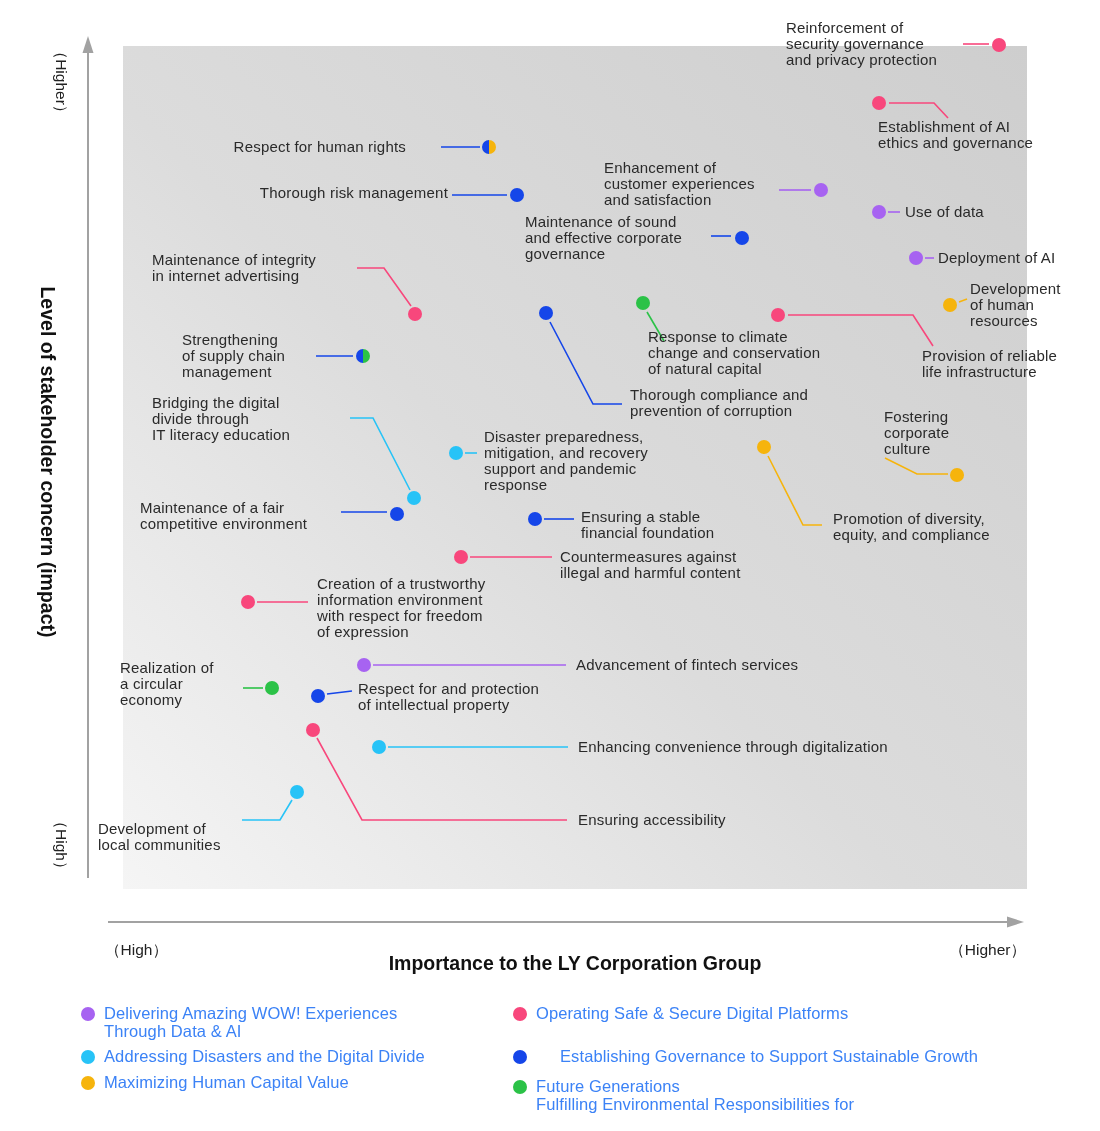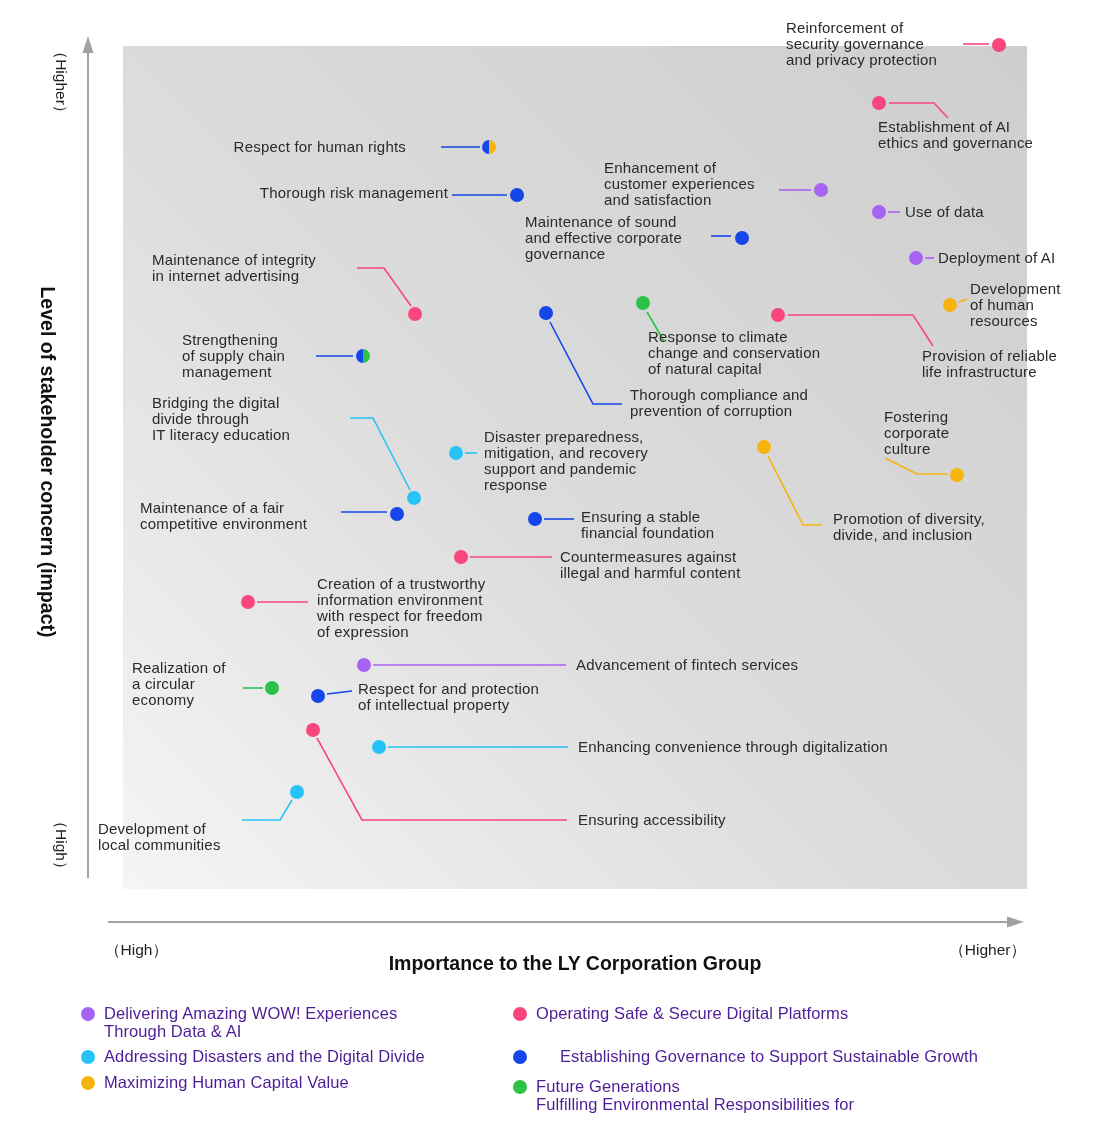--- a/index.html
+++ b/index.html
@@ -17,21 +17,21 @@
                 left:47px;top:462px;z-index:2;}
   #x-axis-title{position:absolute;font-size:19.5px;font-weight:700;color:#111;white-space:nowrap;
                 left:575px;top:963px;transform:translate(-50%,-50%);}
   #y-top-label{left:60px;top:82px;}
   #y-bottom-label{left:60px;top:845px;}
   #x-left-label{left:105px;top:940px;}
   #x-right-label{right:74px;top:940px;}
   .legend-item{position:absolute;z-index:4;}
   .legend-dot{position:absolute;width:14px;height:14px;border-radius:50%;}
   .legend-text{position:absolute;font-size:16.5px;line-height:17.5px;letter-spacing:.1px;
-               white-space:nowrap;color:#4c1d95;}
+               white-space:nowrap;color:#3b82f6;}
 </style>
 </head>
 <body>
 
 <div id="canvas">
   <div id="plot-area"></div>
 
   <svg id="overlay-svg">
     <g>
       <line x1="88" y1="878" x2="88" y2="50" stroke="#a2a2a2" stroke-width="2"></line>
@@ -156,21 +156,21 @@
       </div>
       <div class="dot" style="left: 950px; top: 468px; background: rgb(246, 180, 12);"></div>
       <div class="pt-label" style="left: 884px; top: 409px;">
         <div>Fostering</div>
         <div>corporate</div>
         <div>culture</div>
       </div>
       <div class="dot" style="left: 757px; top: 440px; background: rgb(246, 180, 12);"></div>
       <div class="pt-label" style="left: 833px; top: 511px;">
         <div>Promotion of diversity,</div>
-        <div>divide, and inclusion</div>
+        <div>equity, and compliance</div>
       </div>
       <div class="dot" style="left: 390px; top: 507px; background: rgb(21, 70, 233);"></div>
       <div class="pt-label" style="left: 140px; top: 500px;">
         <div>Maintenance of a fair</div>
         <div>competitive environment</div>
       </div>
       <div class="dot" style="left: 407px; top: 491px; background: rgb(39, 195, 247);"></div>
       <div class="pt-label" style="left: 152px; top: 395px;">
         <div>Bridging the digital</div>
         <div>divide through</div>
@@ -198,21 +198,21 @@
         <div>Creation of a trustworthy</div>
         <div>information environment</div>
         <div>with respect for freedom</div>
         <div>of expression</div>
       </div>
       <div class="dot" style="left: 357px; top: 658px; background: rgb(167, 99, 241);"></div>
       <div class="pt-label" style="left: 576px; top: 657px;">
         <div>Advancement of fintech services</div>
       </div>
       <div class="dot" style="left: 265px; top: 681px; background: rgb(43, 194, 71);"></div>
-      <div class="pt-label" style="left: 132px; top: 660px;">
+      <div class="pt-label" style="left: 120px; top: 660px;">
         <div>Realization of</div>
         <div>a circular</div>
         <div>economy</div>
       </div>
       <div class="dot" style="left: 311px; top: 689px; background: rgb(21, 70, 233);"></div>
       <div class="pt-label" style="left: 358px; top: 681px;">
         <div>Respect for and protection</div>
         <div>of intellectual property</div>
       </div>
       <div class="dot" style="left: 372px; top: 740px; background: rgb(39, 195, 247);"></div>

